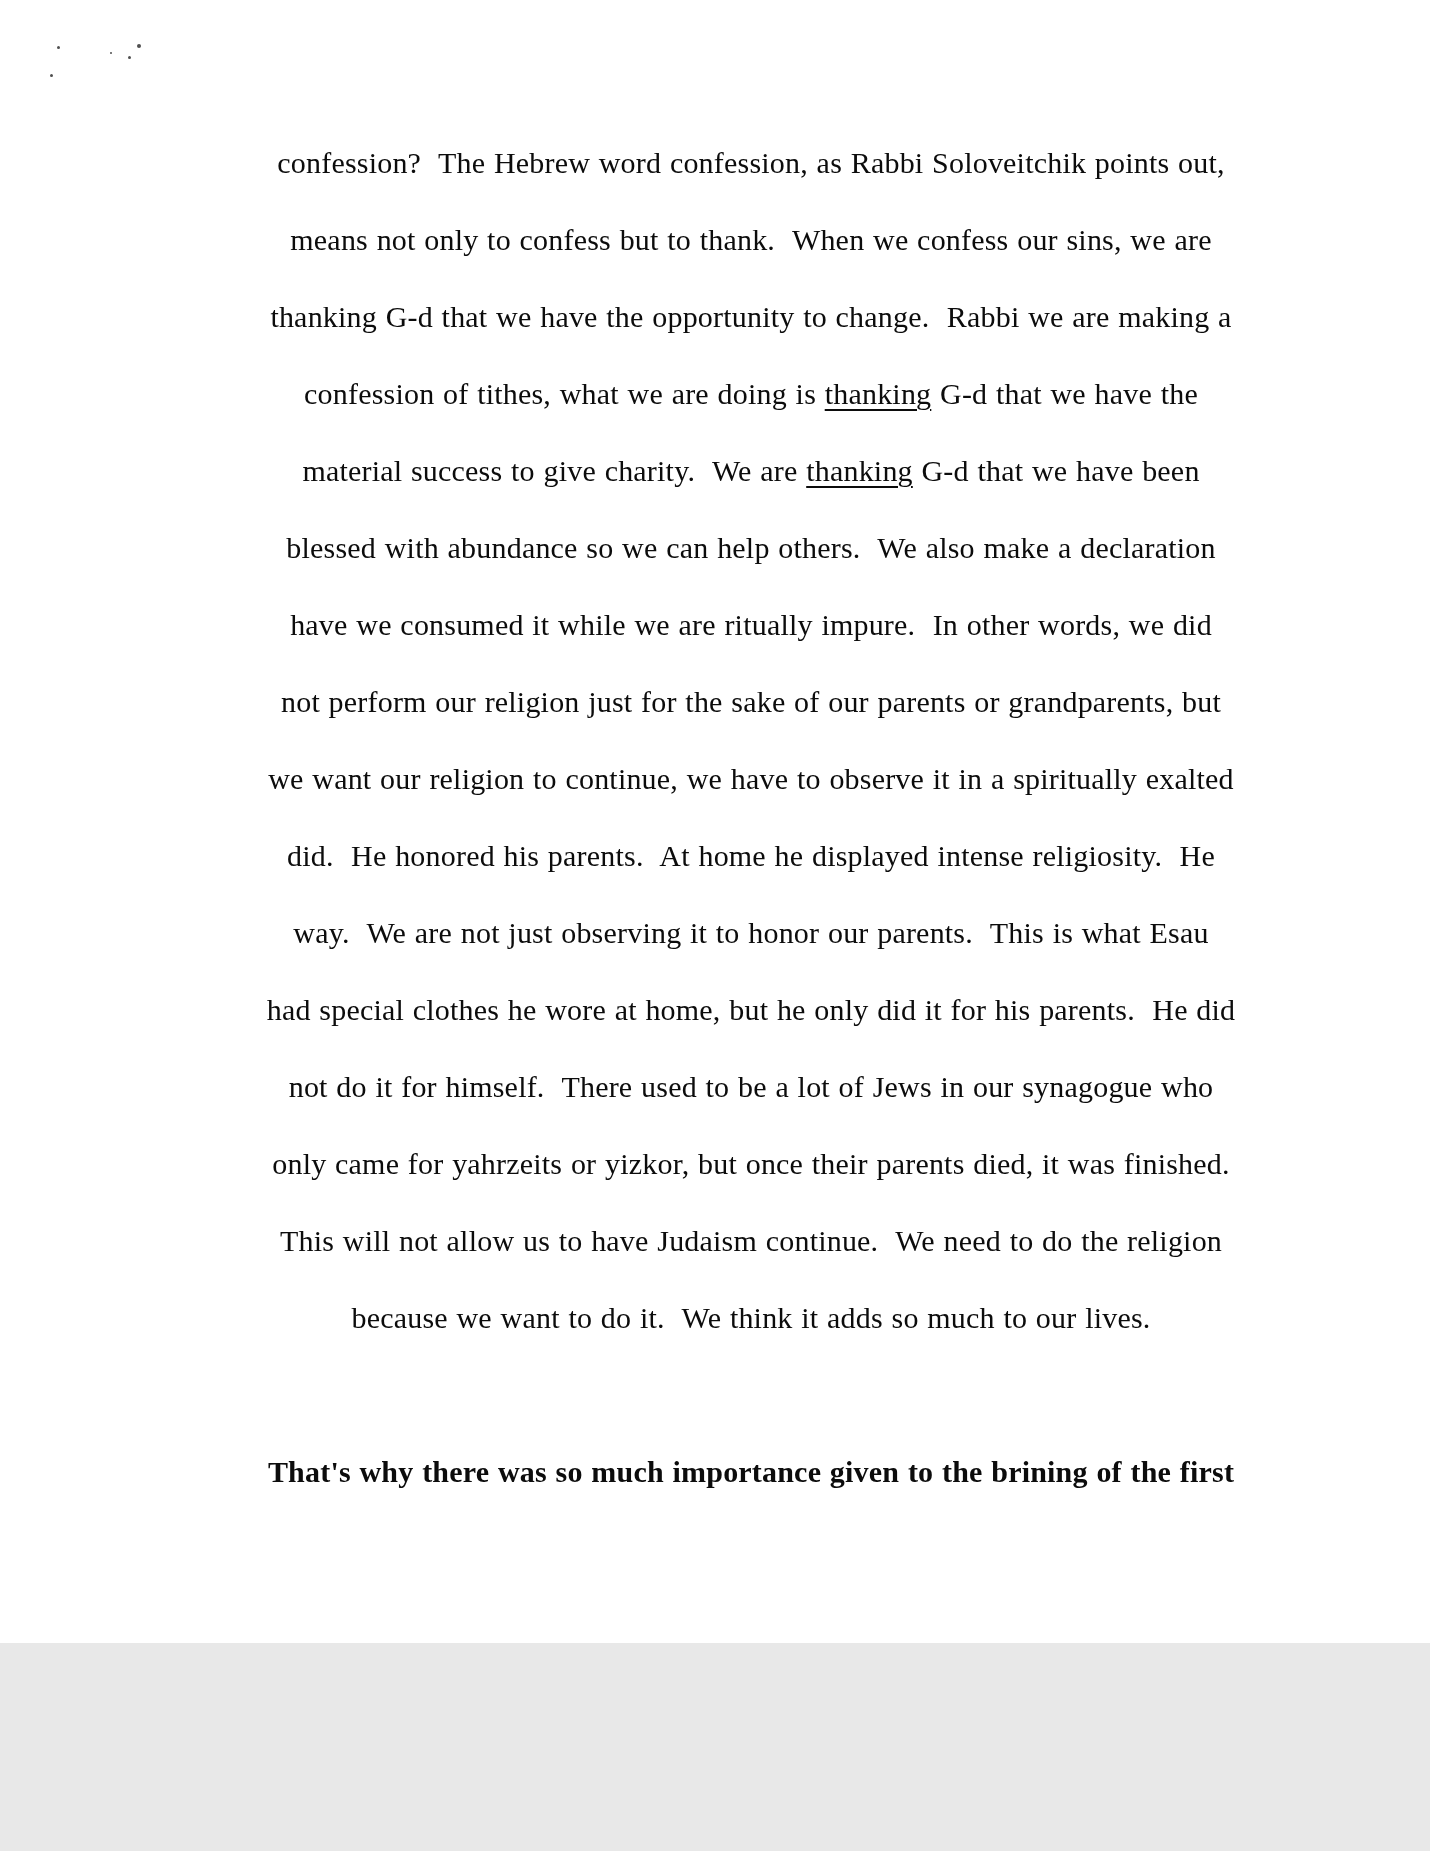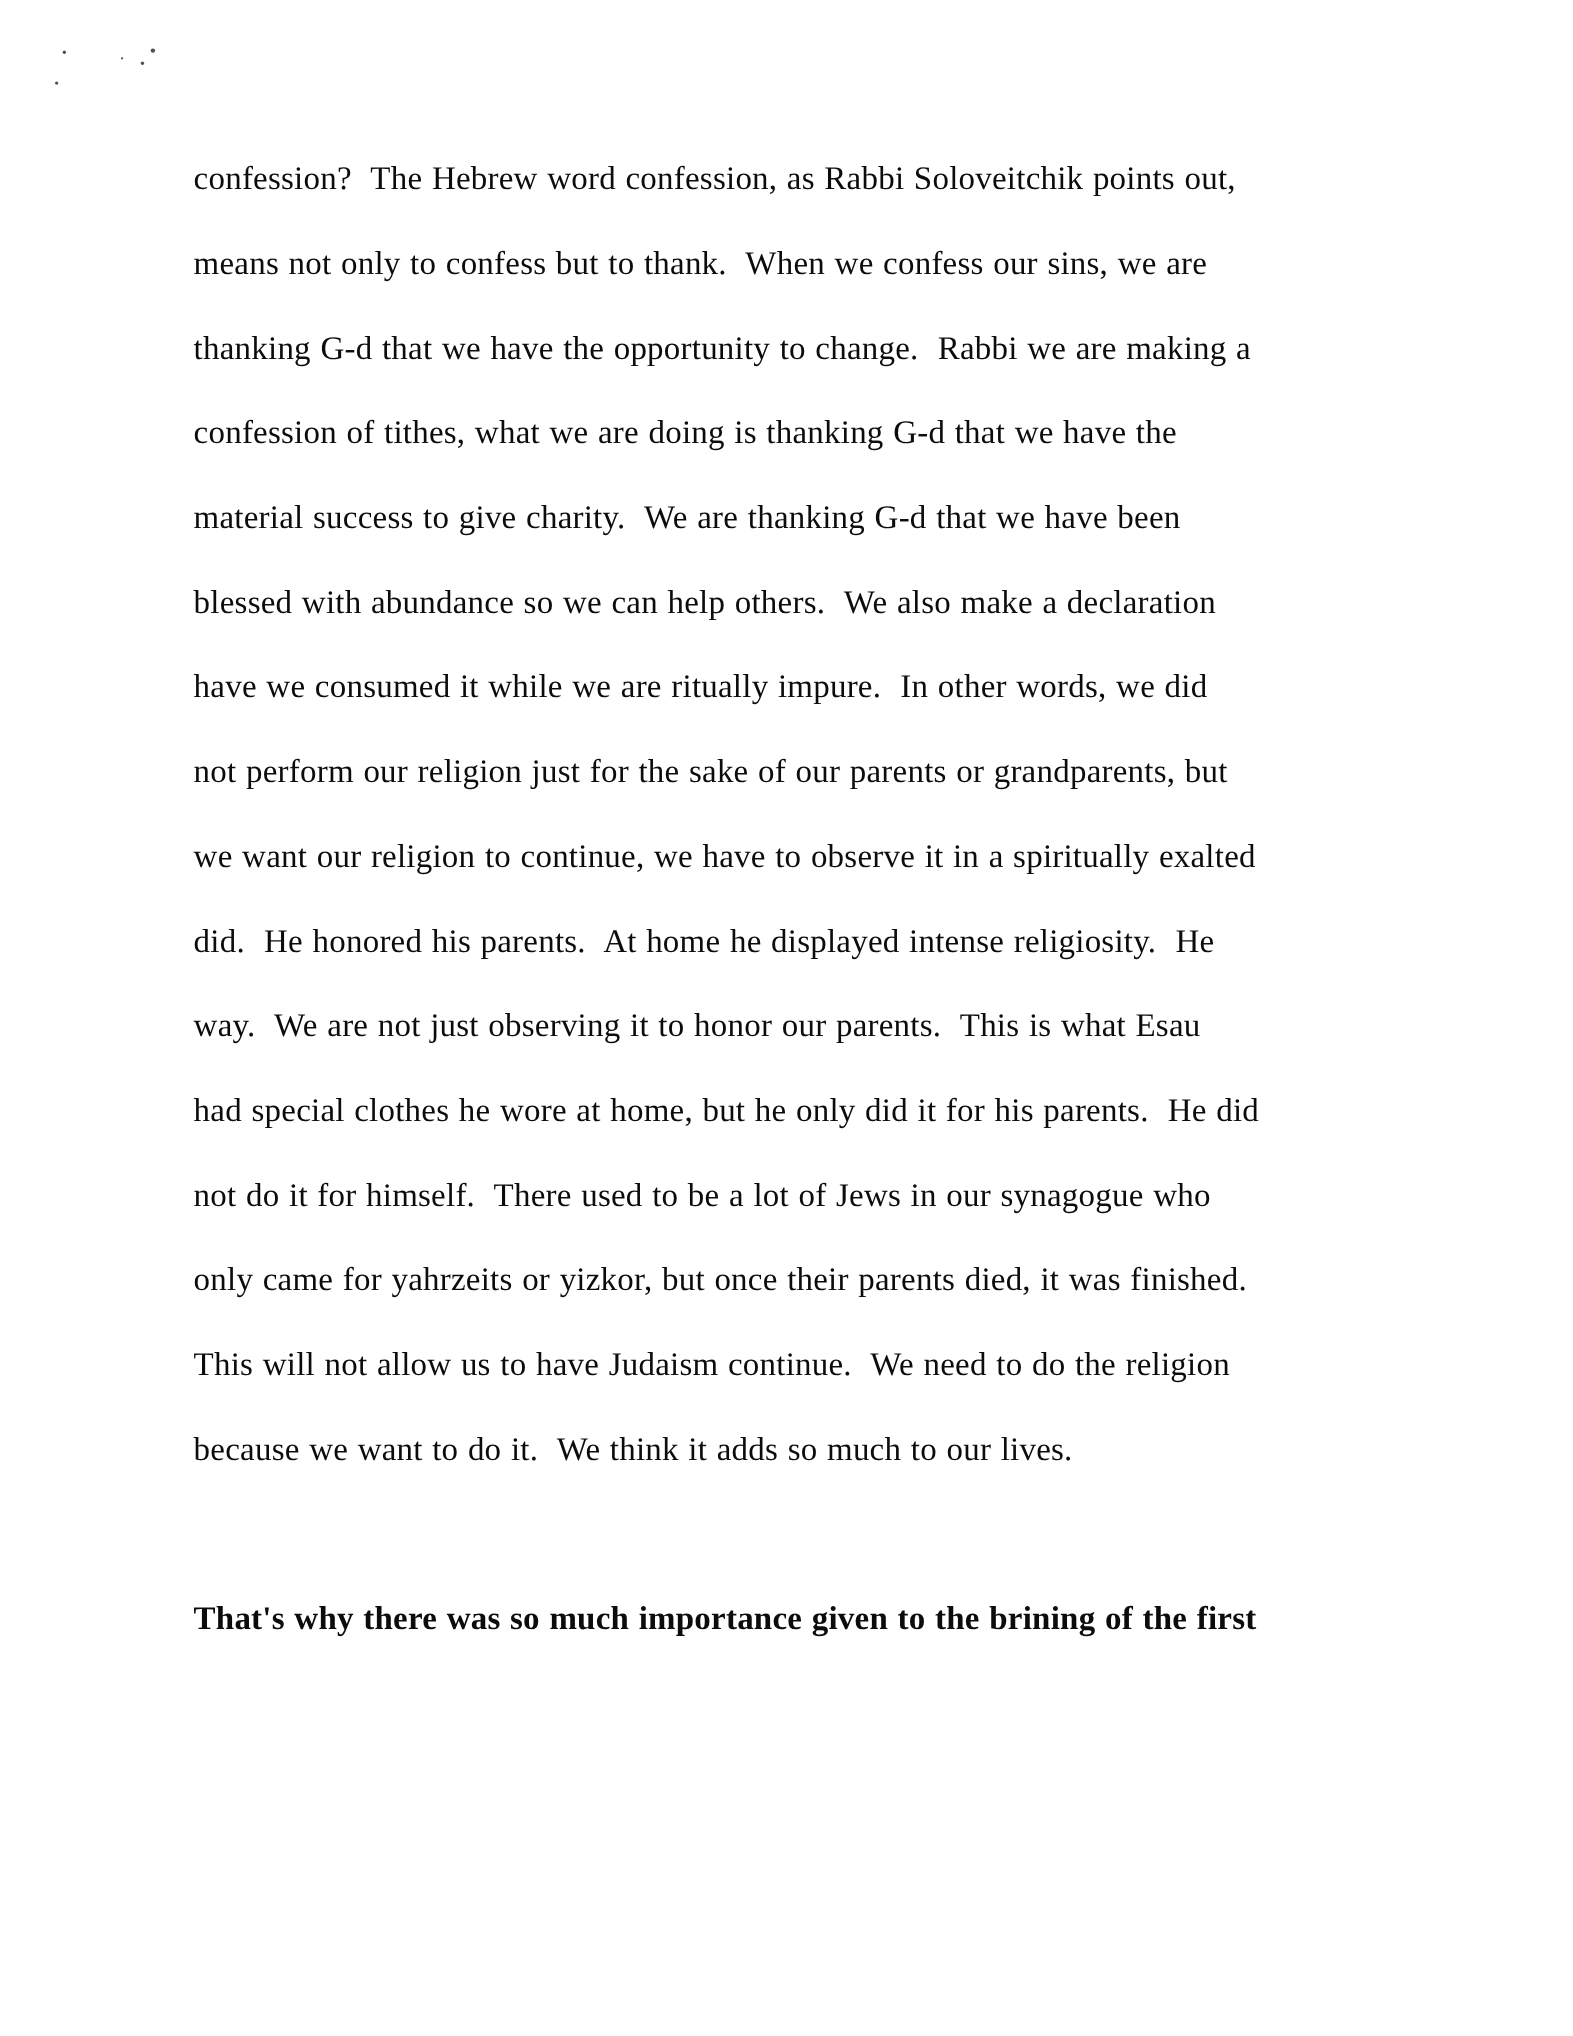--- a/index.html
+++ b/index.html
@@ -3,44 +3,46 @@
 <meta charset="utf-8">
 <style>
   html, body {
     margin: 0;
     padding: 0;
     background: #e8e8e8;
   }
   .page {
     position: relative;
     width: 1430px;
-    height: 1851px;
+    height: 1643px;
     background: #ffffff;
     overflow: hidden;
     font-family: "Liberation Serif", "DejaVu Serif", serif;
+    text-align: center;
   }
   .textblock {
     position: absolute;
     left: 176px;
     top: 124px;
     width: 1150px;
     color: #0c0c0c;
   }
   .paragraph { margin: 0; }
   .paragraph + .paragraph { margin-top: 77px; font-weight: bold; }
   .line {
     height: 77px;
     line-height: 77px;
     font-size: 30px;
     white-space: pre;
     letter-spacing: 0.2px;
     word-spacing: 1px;
   }
   .seg { white-space: pre; }
   .seg.u {
+    text-decoration: underline;
     text-decoration-thickness: 2px;
     text-underline-offset: 5px;
   }
   .speck {
     position: absolute;
     background: #4f4f4f;
     border-radius: 50%;
   }
 </style>
 </head>

